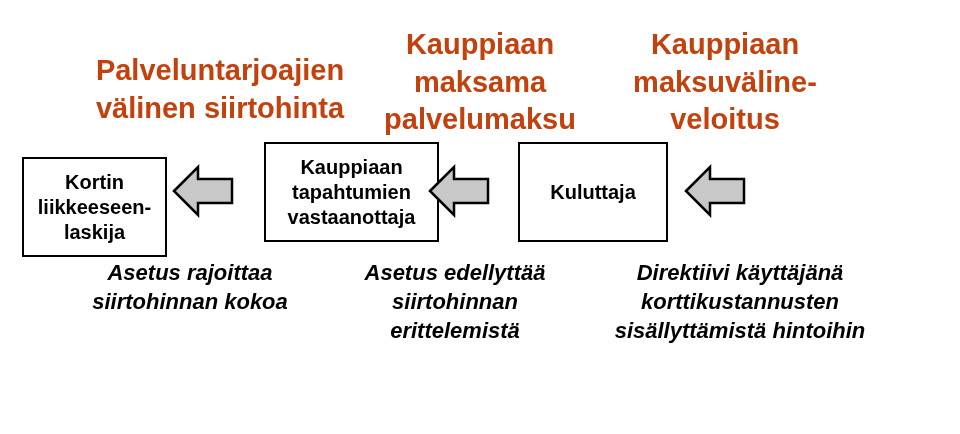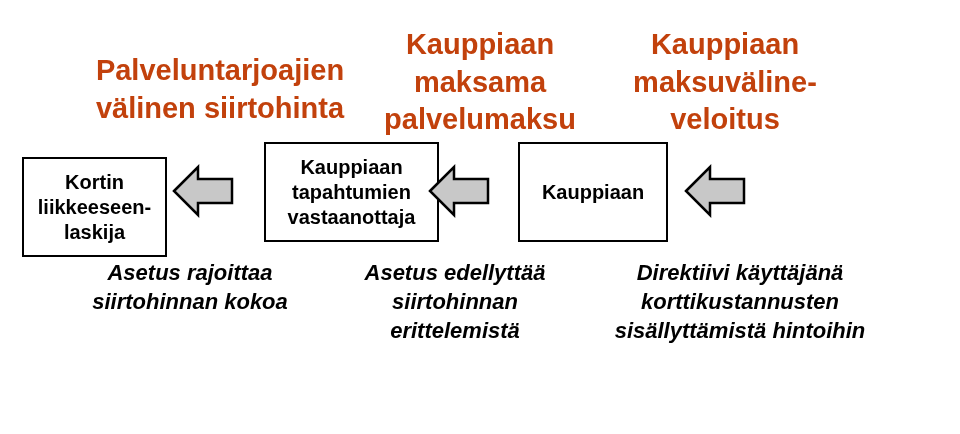--- a/index.html
+++ b/index.html
@@ -88,21 +88,21 @@
   <div class="top-label" id="top-label-1">Kauppiaan maksama palvelumaksu</div>
   <div class="top-label" id="top-label-2">Kauppiaan maksuväline-veloitus</div>
 
   <div class="node-box" id="node-box-0">
     <span>Kortin liikkeeseen-laskija</span>
   </div>
   <div class="node-box" id="node-box-1">
     <span>Kauppiaan tapahtumien vastaanottaja</span>
   </div>
   <div class="node-box" id="node-box-2">
-    <span>Kauppiaan</span>
+    <span>Kuluttaja</span>
   </div>
 
   <div class="arrow" id="arrow-0">
     <svg viewBox="0 0 62 54" width="62" height="54" xmlns="http://www.w3.org/2000/svg">
       <polygon points="2,27 26,3 26,15 60,15 60,39 26,39 26,51" fill="#c8c8c8" stroke="#000000" stroke-width="2.5" stroke-linejoin="miter"></polygon>
     </svg>
   </div>
   <div class="arrow" id="arrow-1">
     <svg viewBox="0 0 62 54" width="62" height="54" xmlns="http://www.w3.org/2000/svg">
       <polygon points="2,27 26,3 26,15 60,15 60,39 26,39 26,51" fill="#c8c8c8" stroke="#000000" stroke-width="2.5" stroke-linejoin="miter"></polygon>

